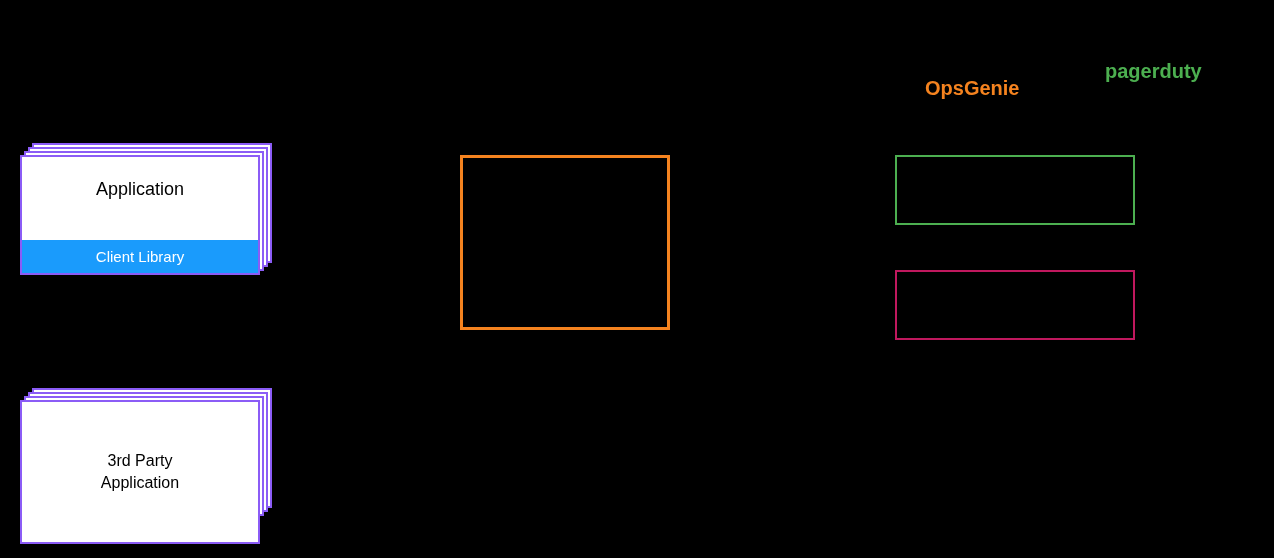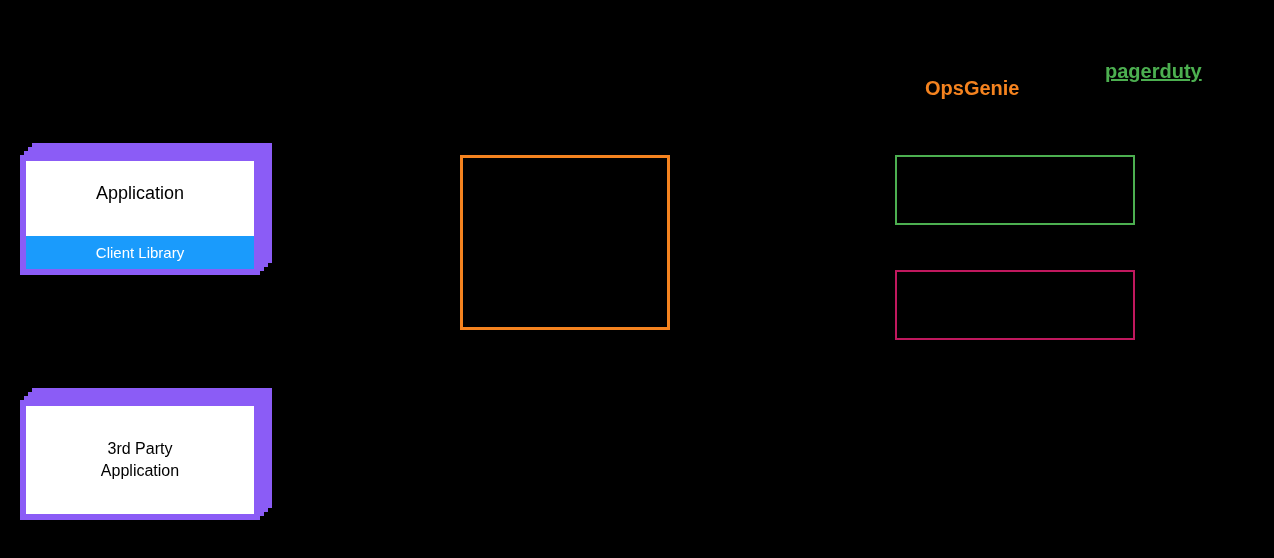--- a/index.html
+++ b/index.html
@@ -21,21 +21,21 @@
     
     .app-stack {
       position: absolute;
       left: 20px;
       top: 155px;
     }
 
     .page-card {
       position: absolute;
       background: #fff;
-      border: 6px solid #8b5cf6;
+      border: 2px solid #8b5cf6;
     }
 
     .app-card-back3 {
       width: 240px;
       height: 120px;
       top: -12px;
       left: 12px;
     }
     .app-card-back2 {
       width: 240px;
@@ -100,21 +100,21 @@
       left: 8px;
     }
     .third-party-card-back1 {
       width: 240px;
       height: 120px;
       top: -4px;
       left: 4px;
     }
     .third-party-card-front {
       width: 240px;
-      height: 120px;
+      height: 144px;
       top: 0;
       left: 0;
       background: #fff;
       display: flex;
       align-items: center;
       justify-content: center;
     }
 
     .third-party-label {
       color: #000;
@@ -145,21 +145,20 @@
     }
 
     
     .pagerduty-label {
       position: absolute;
       top: 60px;
       left: 1105px;
       color: #4caf50;
       font-size: 20px;
       font-weight: bold;
-      text-decoration: underline;
     }
 
     
     .opsgenie-box {
       position: absolute;
       left: 895px;
       top: 155px;
       width: 240px;
       height: 70px;
       border: 2px solid #4caf50;

